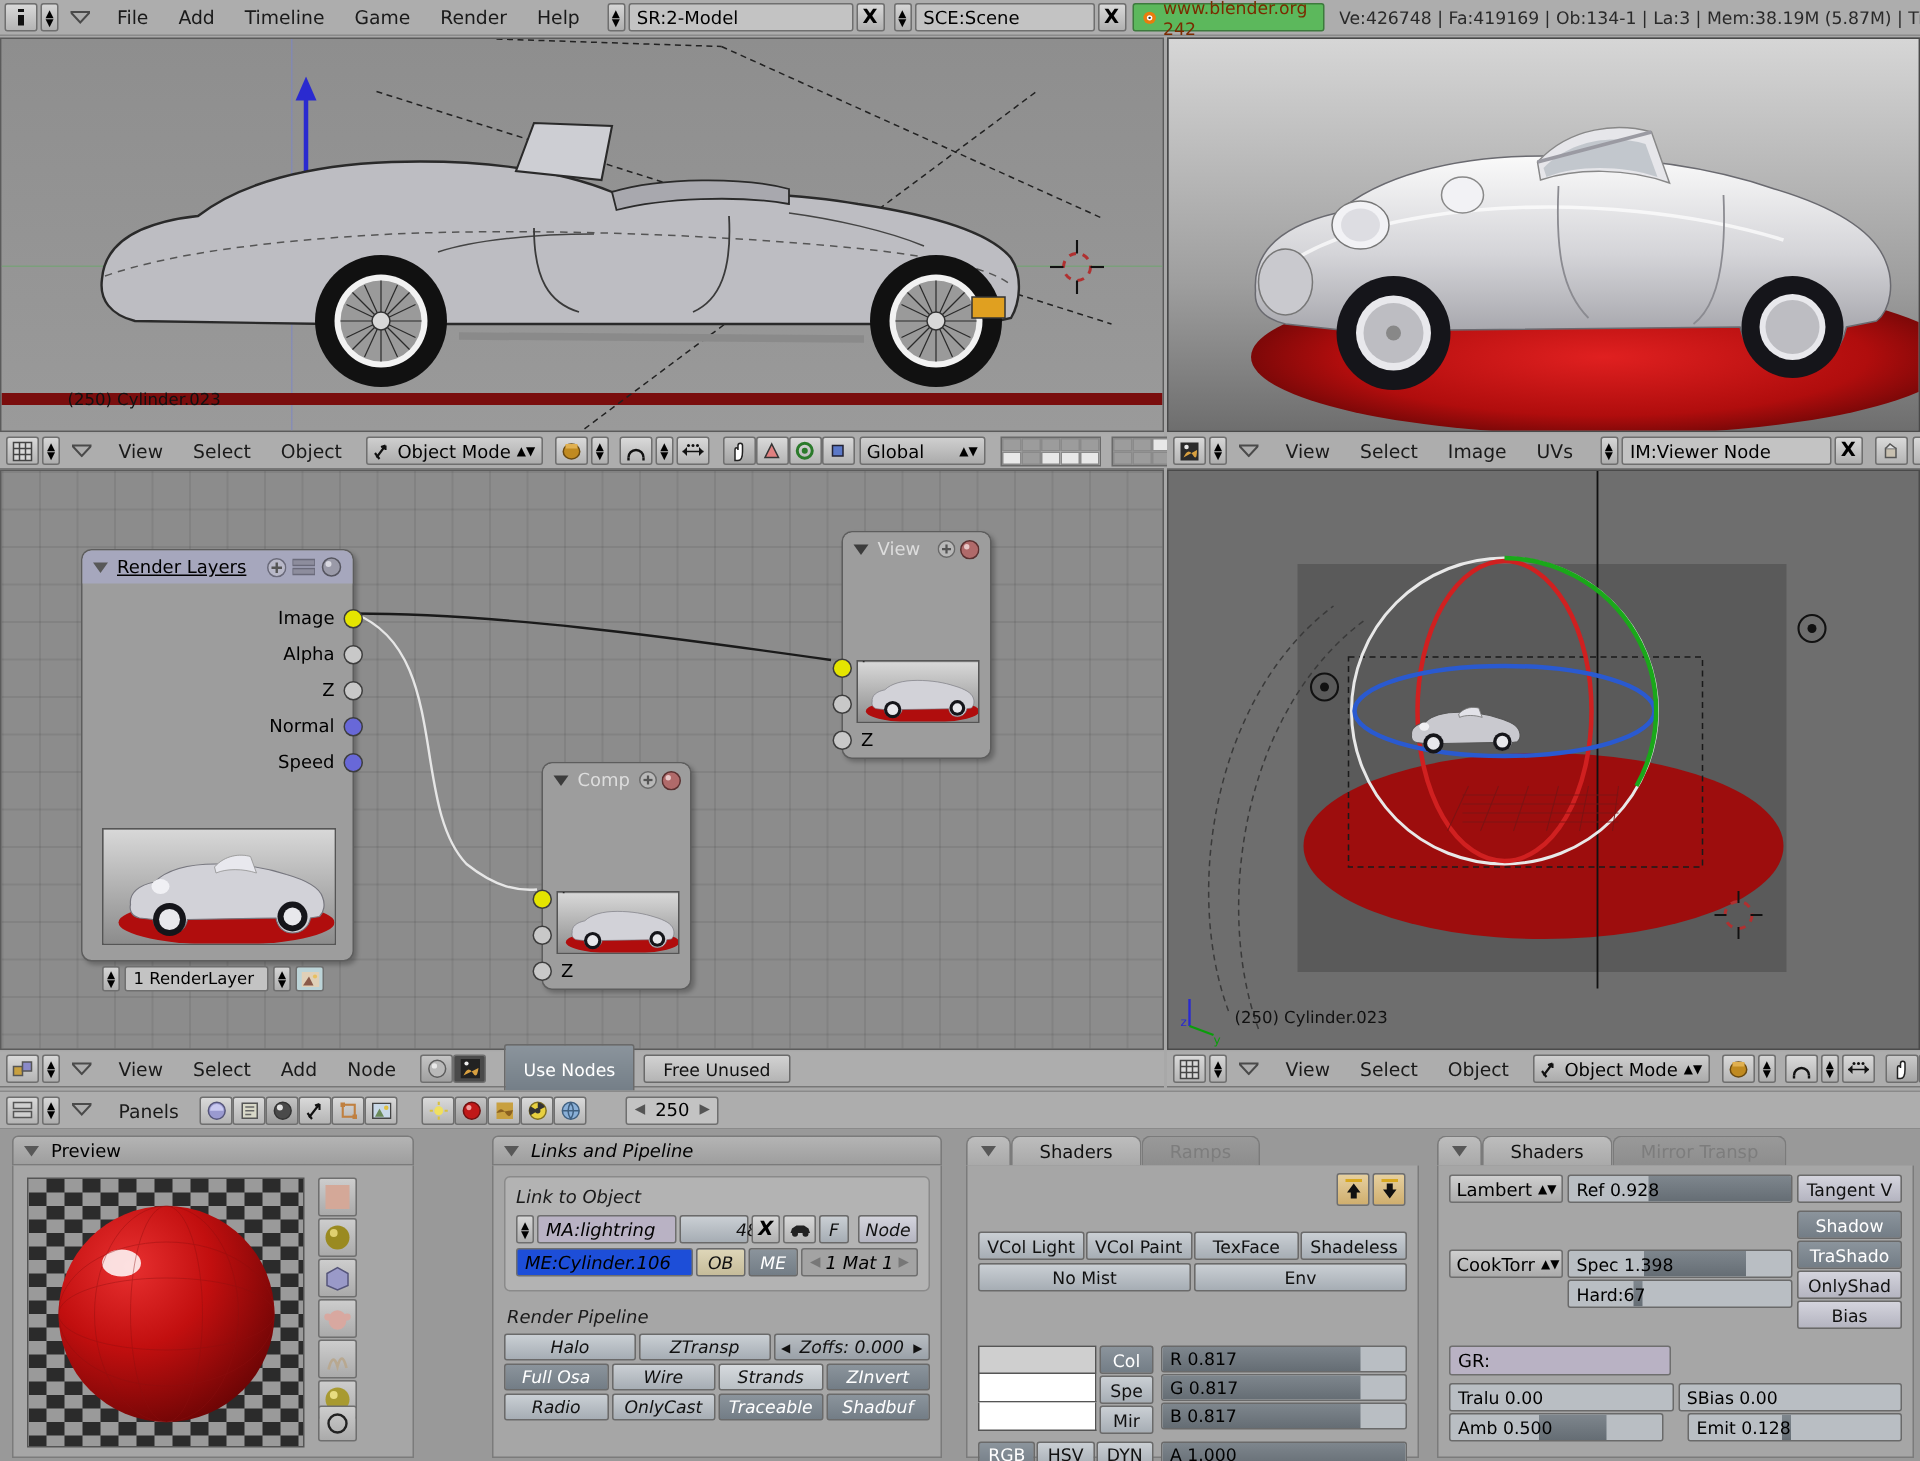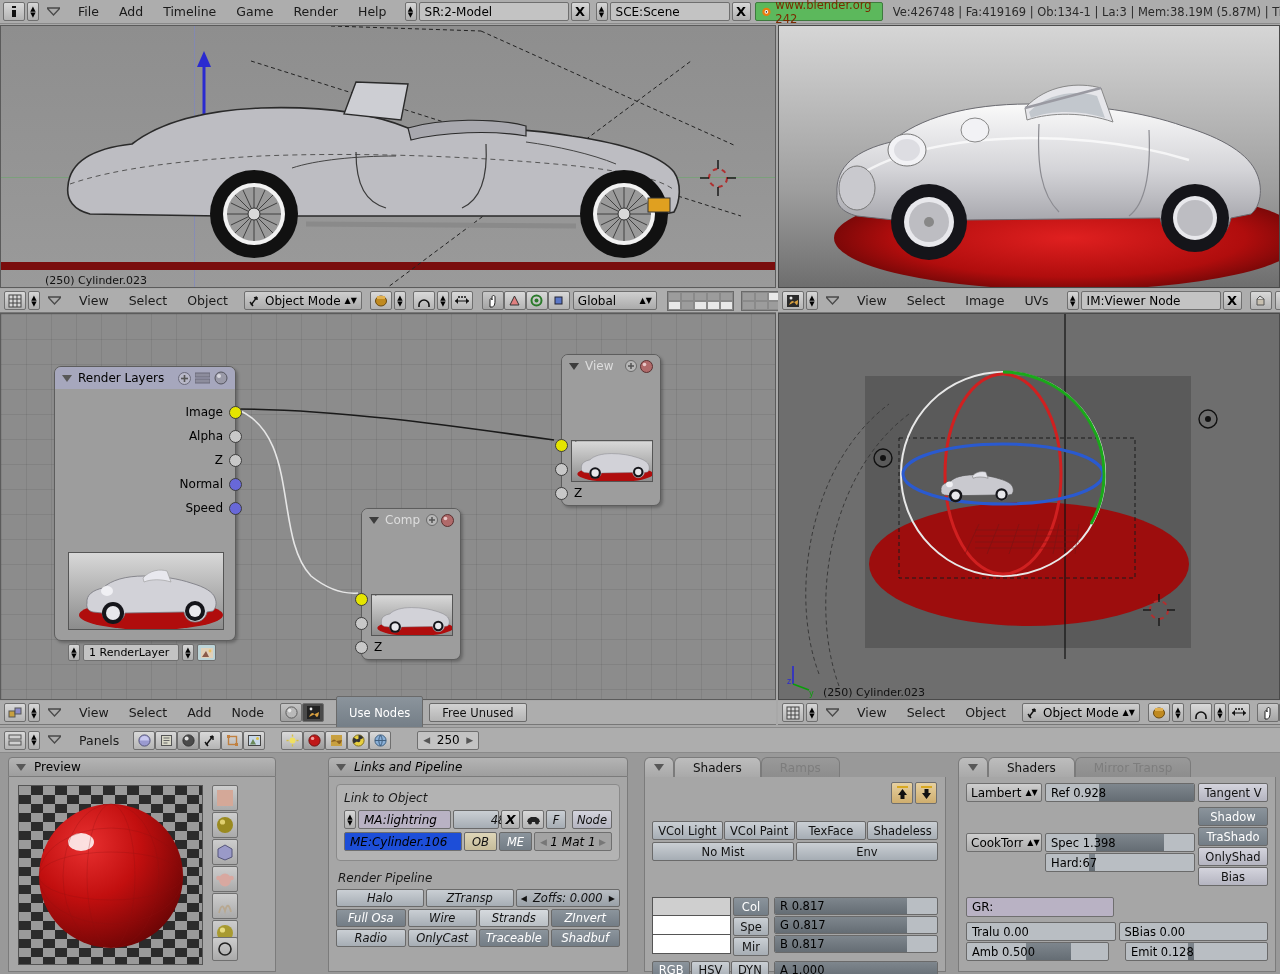--- a/index.html
+++ b/index.html
@@ -35,41 +35,41 @@
   #blendlink{height:19px;background:#5cb85c;border:1px solid #3d7a3d;display:flex;align-items:center;
     gap:4px;padding:0 5px;color:#7a2b00;font-size:11.5px;border-radius:2px;}
   #statustxt{font-size:11.5px;color:#2a2a2a;margin-left:10px;white-space:nowrap;overflow:hidden;}
 
   
   #vp3d{position:absolute;left:0;top:25px;width:776px;height:263px;overflow:hidden;
     background:linear-gradient(#8e8e8e,#9a9a9a);border:1px solid #5b5b5b;}
   #vp3d .floor{position:absolute;left:0;right:0;top:236px;height:8px;background:#7a0d0d;}
   #vp3d .hline{position:absolute;left:0;right:0;top:151px;height:1px;background:#6aa86a;opacity:.6;}
   #vp3d .vline{position:absolute;top:0;bottom:0;left:193px;width:1px;background:#7c86c8;opacity:.6;}
-  .vp-label{position:absolute;left:44px;bottom:0;font-size:11px;color:#111;}
+  .vp-label{position:absolute;left:44px;bottom:14px;font-size:11px;color:#111;}
 
   
   #vprender{position:absolute;left:778px;top:25px;width:502px;height:263px;overflow:hidden;
     background:#6f7173;border:1px solid #4a4a4a;}
 
   
   #hdr3d{position:absolute;left:0;top:289px;width:776px;height:24px;}
   #hdrimg{position:absolute;left:778px;top:289px;width:502px;height:24px;}
 
   
   #nodeed{position:absolute;left:0;top:313px;width:776px;height:387px;overflow:hidden;
     background:#8c8c8c;border:1px solid #5b5b5b;}
   #nodeed .grid{position:absolute;inset:0;
     background-image:linear-gradient(rgba(0,0,0,.07) 1px,transparent 1px),
                      linear-gradient(90deg,rgba(0,0,0,.07) 1px,transparent 1px);
     background-size:25px 25px;}
   .node{position:absolute;border:1px solid #5d5d5d;border-radius:7px;background:#9d9d9d;
     box-shadow:2px 2px 3px rgba(0,0,0,.25);}
   .node .hd{height:22px;border-radius:6px 6px 0 0;display:flex;align-items:center;gap:6px;padding:0 7px;font-size:12px;}
-  .node .hd.rl{background:#a6a7bd;}
+  .node .hd.rl{background:#a6a7bd;text-decoration:underline;}
   .node .hd.out{background:#9d9d9d;color:#ddd;}
   .sockrow{display:flex;align-items:center;justify-content:flex-end;gap:6px;height:24px;padding-right:9px;font-size:12px;}
   .sock{width:13px;height:13px;border-radius:50%;border:1px solid #3d3d3d;}
   .s-img{background:#e5e500;} .s-alpha{background:#c8c8c8;} .s-z{background:#c8c8c8;}
   .s-vec{background:#6868d8;}
   .sockrow-l{display:flex;align-items:center;gap:6px;height:24px;padding-left:0;font-size:12px;}
   #hdrnode{position:absolute;left:0;top:701px;width:776px;height:24px;}
 
   
   #vpright{position:absolute;left:778px;top:313px;width:502px;height:387px;overflow:hidden;background:#6e6e6e;border:1px solid #4a4a4a;}

